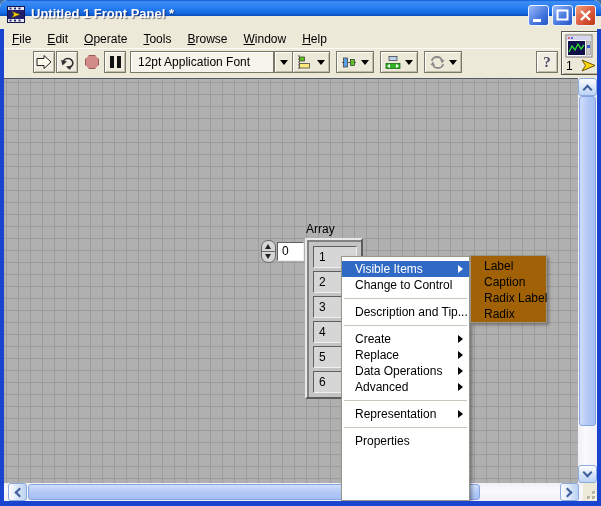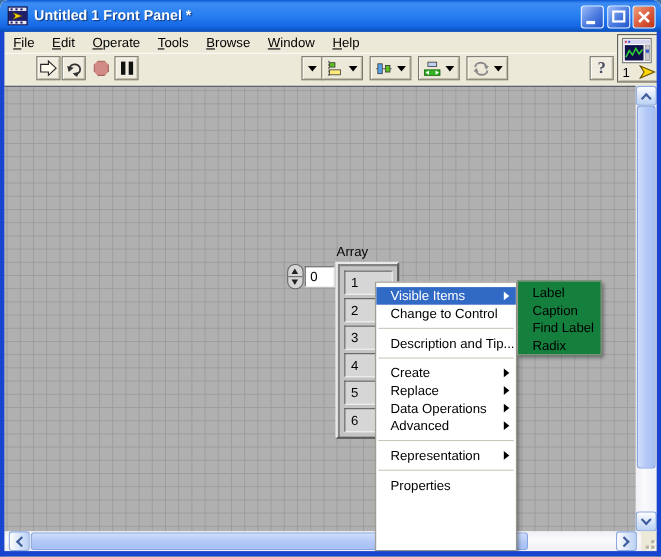--- a/index.html
+++ b/index.html
@@ -1,20 +1,20 @@
 <!DOCTYPE html>
 <html><head>
 <meta charset="utf-8">
 <style>
   html,body{margin:0;padding:0;background:#3a6ea5;}
   *{box-sizing:border-box;font-family:"Liberation Sans","DejaVu Sans",sans-serif;}
   #window{position:relative;width:601px;height:506px;background:#ece9d8;overflow:hidden;
           border-radius:7px 7px 0 0;}
   
-  .titlebar{position:absolute;left:0;top:0;width:601px;height:29px;
+  .titlebar{position:absolute;left:0;top:0;width:601px;height:16px;
     background:linear-gradient(180deg,#0a59d6 0%,#3d8bf2 10%,#2981f2 45%,#1668e4 82%,#0c54c4 96%,#0a4ab4 100%);
     border-radius:7px 7px 0 0;}
   .titlebar .app-icon{position:absolute;left:7px;top:6px;width:18px;height:17px;}
   .titlebar .title{position:absolute;left:31px;top:6px;color:#fff;font-size:13px;font-weight:bold;
     text-shadow:1px 1px 1px rgba(0,0,40,.55);white-space:nowrap;}
   .winbtn{position:absolute;top:5px;width:21px;height:21px;border:1px solid #eef3ff;border-radius:3px;}
   .winbtn.min{left:528px;background:linear-gradient(135deg,#9cbcf8 0%,#4a7ae0 55%,#2355c8 100%);}
   .winbtn.max{left:552px;background:linear-gradient(135deg,#9cbcf8 0%,#4a7ae0 55%,#2355c8 100%);}
   .winbtn.close{left:575px;background:linear-gradient(135deg,#f0a078 0%,#df6447 45%,#bf3313 100%);}
   
@@ -102,21 +102,21 @@
   .cmenu{position:absolute;left:341px;top:256px;width:129px;height:245px;background:#fff;
     border:1px solid #98968a;box-shadow:2px 2px 3px rgba(0,0,0,.35);padding-top:4px;
     overflow:hidden;z-index:30;font-size:12px;color:#000;}
   .cm-item{height:16px;line-height:16px;padding-left:13px;position:relative;white-space:nowrap;}
   .cm-item.hl{background:#316AC5;color:#fff;}
   .cm-item.disabled{color:#aca899;}
   .cm-sep{height:1px;background:#c9c6bc;margin:5px 2px;}
   .sub-arrow{position:absolute;right:6px;top:4px;width:0;height:0;
     border-top:4px solid transparent;border-bottom:4px solid transparent;
     border-left:5px solid currentColor;}
-  .smenu{position:absolute;left:470px;top:255px;width:77px;height:68px;background:#15803d;
+  .smenu{position:absolute;left:470px;top:255px;width:77px;height:68px;background:#a16207;
     border:1px solid #98968a;box-shadow:2px 2px 3px rgba(0,0,0,.35);padding-top:2px;
     z-index:35;font-size:12px;color:#000;}
   u{text-decoration:underline;}
 </style>
 </head>
 <body>
 
 <div id="window">
 
   <div class="titlebar">
@@ -175,20 +175,21 @@
     </div>
     <div class="tb-flat" style="left:78px;">
       <div class="octagon"></div>
     </div>
     <div class="tb-btn" style="left:100px;">
       <div class="pausebars">
           <i></i>
           <i></i>
         </div>
     </div>
+    <div class="fontbox">12pt Application Font</div>
     <div class="fontarrow">
         <span class="caret"></span>
       </div>
     <div class="tb-drop" style="left:288px;">
       <svg width="16" height="15">
         <line x1="2" y1="0" x2="2" y2="15" stroke="#555" stroke-dasharray="2 1"></line>
         <rect x="2.5" y="2" width="5" height="4" fill="#5cc020" stroke="#333" stroke-width="0.7"></rect>
         <rect x="2.5" y="8.5" width="10" height="4.5" fill="#ffe87a" stroke="#333" stroke-width="0.7"></rect>
       </svg>
       <span class="caret"></span>
@@ -313,20 +314,20 @@
       <span>Representation</span>
       <span class="sub-arrow"></span>
     </div>
     <div class="cm-sep"></div>
     <div class="cm-item">Properties</div>
   </div>
 
   <div class="smenu">
     <div class="cm-item">Label</div>
     <div class="cm-item">Caption</div>
-    <div class="cm-item">Find Label</div>
+    <div class="cm-item">Radix Label</div>
     <div class="cm-item">Radix</div>
   </div>
 
   <div class="b-left"></div>
   <div class="b-right"></div>
   <div class="b-bottom"></div>
 </div>
 
 </body></html>

